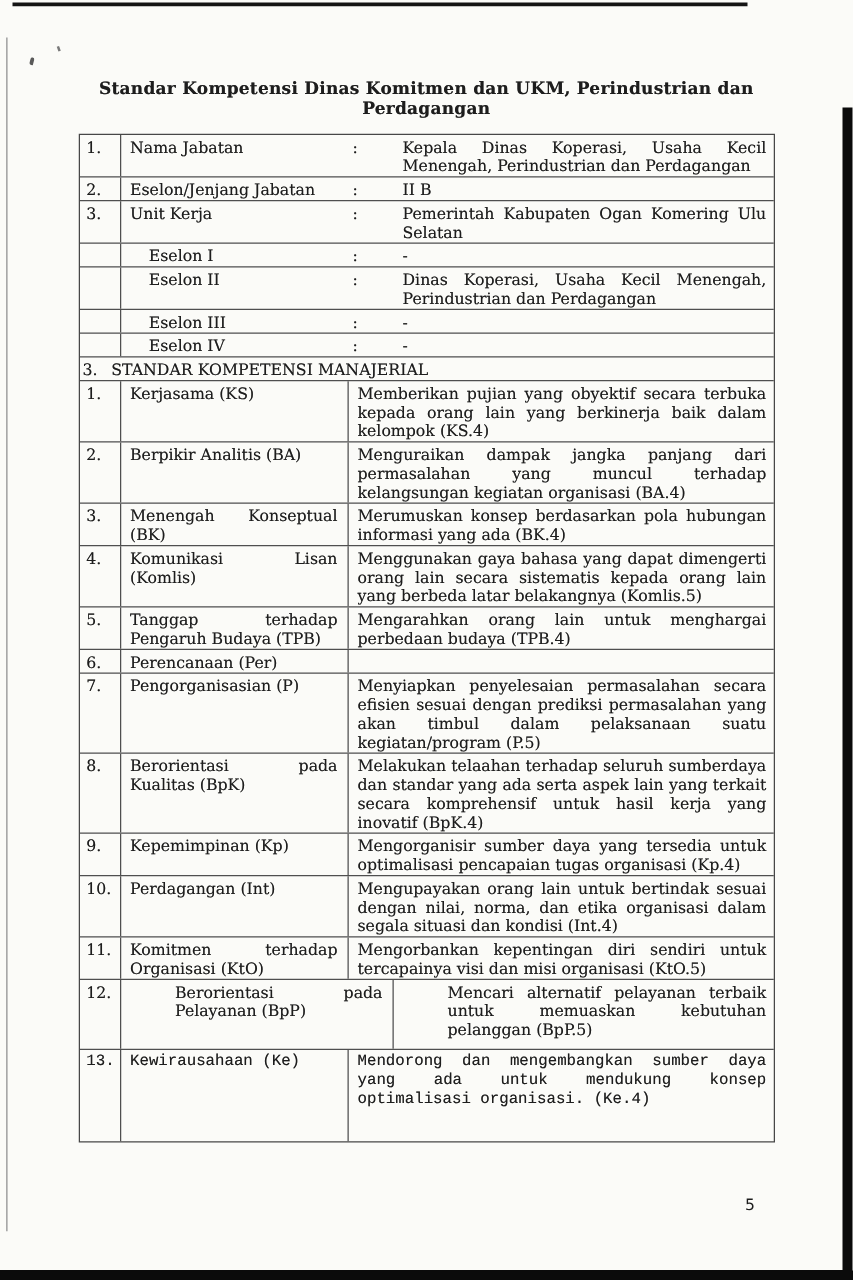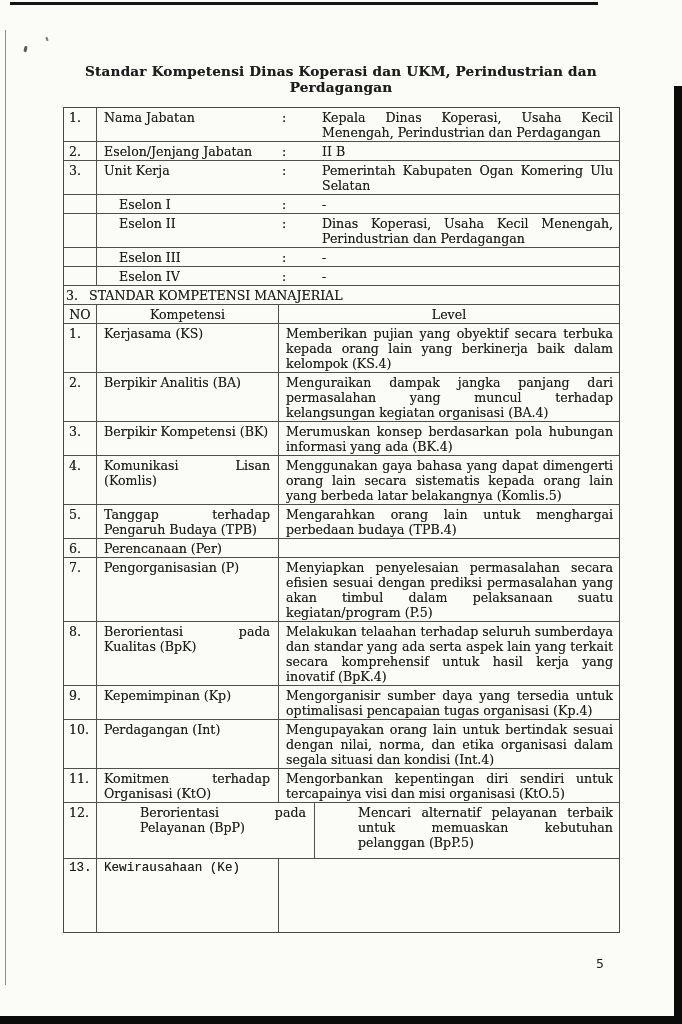--- a/index.html
+++ b/index.html
@@ -65,21 +65,21 @@
 </head>
 <body>
 
 <div class="scan-top"></div>
 <div class="scan-left"></div>
 <div class="scan-right"></div>
 <div class="scan-bottom"></div>
 <div class="speck1"></div>
 <div class="speck2"></div>
 
-<div class="title">Standar Kompetensi Dinas Koperasi dan UKM, Perindustrian dan Perdagangan</div>
+<div class="title">Standar Kompetensi Dinas Komitmen dan UKM, Perindustrian dan Perdagangan</div>
 
 <div class="doc-table">
 
   <div class="irow">
     <div class="cell c-no b-r">1.</div>
     <div class="cell c-label">Nama Jabatan</div>
     <div class="cell c-colon">:</div>
     <div class="cell c-value">Kepala Dinas Koperasi, Usaha Kecil Menengah, Perindustrian dan Perdagangan</div>
   </div>
   <div class="irow">
@@ -117,39 +117,34 @@
     <div class="cell c-label indent">Eselon IV</div>
     <div class="cell c-colon">:</div>
     <div class="cell c-value">-</div>
   </div>
 
   <div class="section-row">
     <span class="section-no">3.</span>
     <span>STANDAR KOMPETENSI MANAJERIAL</span>
   </div>
 
-  <div class="hrow">
-    <div class="cell b-r">NO</div>
-    <div class="cell b-r">Kompetensi</div>
-    <div class="cell">Level</div>
-  </div>
 
   <div class="crow">
     <div class="cell c-no b-r">1.</div>
     <div class="cell c-komp b-r">Kerjasama (KS)</div>
     <div class="cell c-level">Memberikan pujian yang obyektif secara terbuka kepada orang lain yang berkinerja baik dalam kelompok (KS.4)</div>
   </div>
   <div class="crow">
     <div class="cell c-no b-r">2.</div>
     <div class="cell c-komp b-r">Berpikir Analitis (BA)</div>
     <div class="cell c-level">Menguraikan dampak jangka panjang dari permasalahan yang muncul terhadap kelangsungan kegiatan organisasi (BA.4)</div>
   </div>
   <div class="crow">
     <div class="cell c-no b-r">3.</div>
-    <div class="cell c-komp b-r">Berpikir Kompetensi (BK)</div>
+    <div class="cell c-komp b-r">Menengah Konseptual (BK)</div>
     <div class="cell c-level">Merumuskan konsep berdasarkan pola hubungan informasi yang ada (BK.4)</div>
   </div>
   <div class="crow">
     <div class="cell c-no b-r">4.</div>
     <div class="cell c-komp b-r">Komunikasi Lisan (Komlis)</div>
     <div class="cell c-level">Menggunakan gaya bahasa yang dapat dimengerti orang lain secara sistematis kepada orang lain yang berbeda latar belakangnya (Komlis.5)</div>
   </div>
   <div class="crow">
     <div class="cell c-no b-r">5.</div>
     <div class="cell c-komp b-r">Tanggap terhadap Pengaruh Budaya (TPB)</div>
@@ -185,17 +180,18 @@
     <div class="cell c-level">Mengorbankan kepentingan diri sendiri untuk tercapainya visi dan misi organisasi (KtO.5)</div>
   </div>
   <div class="crow h-r12">
     <div class="cell c-no b-r">12.</div>
     <div class="cell c-komp b-r">Berorientasi pada Pelayanan (BpP)</div>
     <div class="cell c-level">Mencari alternatif pelayanan terbaik untuk memuaskan kebutuhan pelanggan (BpP.5)</div>
   </div>
   <div class="crow h-r13">
     <div class="cell c-no b-r">13.</div>
     <div class="cell c-komp b-r">Kewirausahaan (Ke)</div>
+    <div class="cell c-level">Mendorong dan mengembangkan sumber daya yang ada untuk mendukung konsep optimalisasi organisasi. (Ke.4)</div>
   </div>
 
 </div>
 
 <div class="page-number">5</div>
 
 </body></html>

